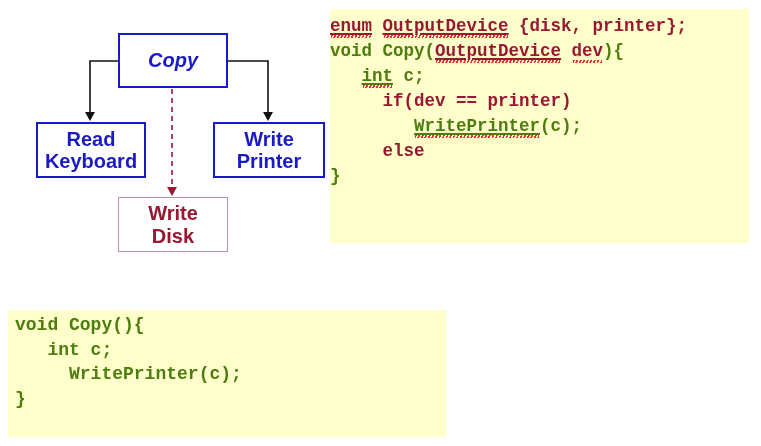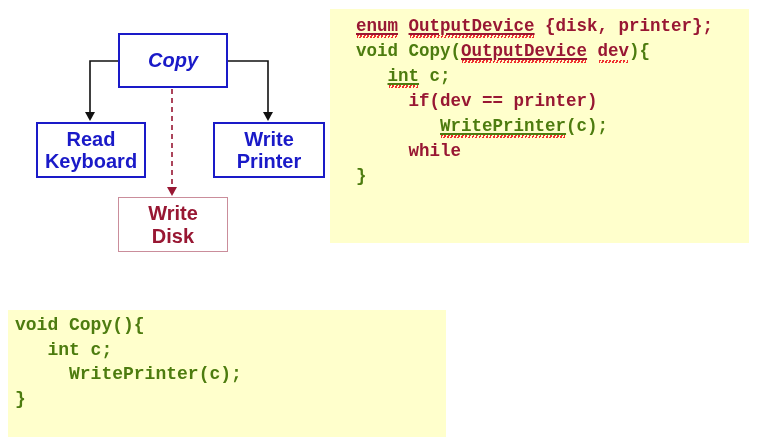--- a/index.html
+++ b/index.html
@@ -23,21 +23,21 @@
   .node-disk    { left:118px; top:197px; width:108px; height:53px;
                   border:1px solid #ca8d9b; color:#981733; }
 
   
   .code-block {
     position:absolute; background:#ffffcc;
     font-family:"Liberation Mono","DejaVu Sans Mono",monospace;
     font-weight:bold; color:#111111;
   }
   .code-modified { left:330px; top:9px;  width:419px; height:234px;
-                   padding:5px 26px;  font-size:17.5px; line-height:25px; box-sizing:border-box; }
+                   padding:5px 0;  font-size:17.5px; line-height:25px; box-sizing:border-box; }
   .code-original { left:8px;  top:310px; width:438px; height:127px;
                    padding:3px 7px; font-size:18px;   line-height:24.5px; box-sizing:border-box; }
   .code-line { white-space:pre; }
   .c-black  { color:#4d7c0f; }
   .c-maroon { color:#981733; }
   .u  { text-decoration:underline; text-decoration-thickness:1.5px; text-underline-offset:2px; }
   .sq { position:relative; }
   .sq::after {
     content:""; position:absolute; left:1px; right:1px; bottom:-2px; height:3px;
     background:repeating-linear-gradient(115deg,#f03030 0 1.6px,transparent 1.6px 3.2px);
@@ -72,21 +72,21 @@
     <div class="node node-disk">Write
 Disk</div>
   </div>
 
   <div class="code-block code-modified">
       <div class="code-line"><span class="seg c-maroon u sq">enum</span><span class="seg c-maroon"> </span><span class="seg c-maroon u sq">OutputDevice</span><span class="seg c-maroon"> {disk, printer};</span></div>
       <div class="code-line"><span class="seg c-black">void Copy(</span><span class="seg c-maroon u sq">OutputDevice</span><span class="seg c-maroon"> </span><span class="seg c-maroon sq">dev</span><span class="seg c-black">){</span></div>
       <div class="code-line"><span class="seg c-black">   </span><span class="seg c-black u sq">int</span><span class="seg c-black"> c;</span></div>
       <div class="code-line"><span class="seg c-maroon">     if(dev == printer)</span></div>
       <div class="code-line"><span class="seg c-black">        </span><span class="seg c-black u sq">WritePrinter</span><span class="seg c-black">(c);</span></div>
-      <div class="code-line"><span class="seg c-maroon">     while</span></div>
+      <div class="code-line"><span class="seg c-maroon">     else</span></div>
       <div class="code-line"><span class="seg c-black">}</span></div>
     </div>
 
   <div class="code-block code-original">
       <div class="code-line"><span class="seg c-black">void Copy(){</span></div>
       <div class="code-line"><span class="seg c-black">   int c;</span></div>
       <div class="code-line"><span class="seg c-black">     WritePrinter(c);</span></div>
       <div class="code-line"><span class="seg c-black">}</span></div>
     </div>
 

